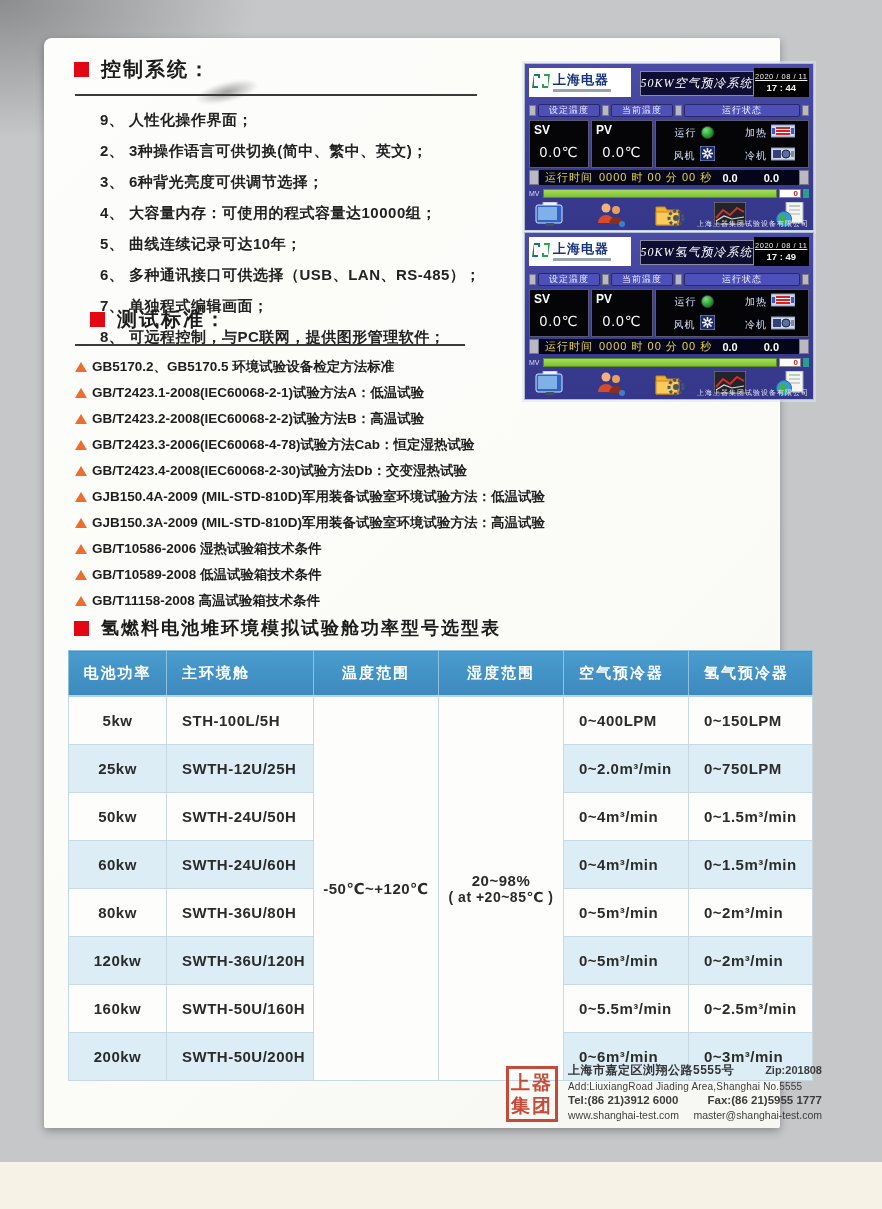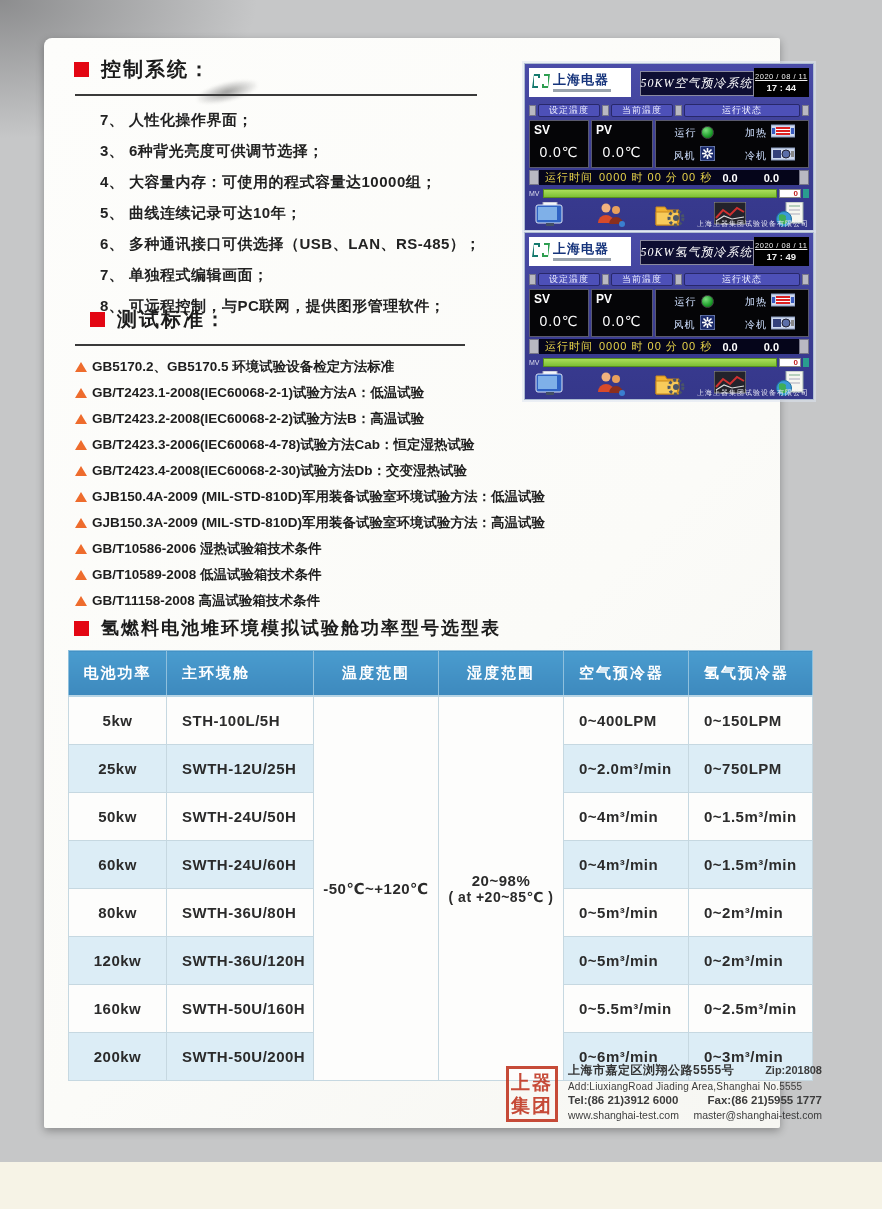--- a/index.html
+++ b/index.html
@@ -121,21 +121,22 @@
 <div class="page">
   <div class="smudge"></div>
 
   <div class="sec-head" style="left:30px;top:18px;">
     <span class="red-sq"></span>
     <span class="sec-title">控制系统：</span>
   </div>
   <div class="rule" style="left:31px;top:56px;width:402px;"></div>
 
   <div class="ctl-list">
-    <div class="ctl-item">7、 人性化操作界面；</div>
+    <div class="ctl-item">9、 人性化操作界面；</div>
+    <div class="ctl-item">2、 3种操作语言可供切换(简中、繁中、英文)；</div>
     <div class="ctl-item">3、 6种背光亮度可供调节选择；</div>
     <div class="ctl-item">4、 大容量内存：可使用的程式容量达10000组；</div>
     <div class="ctl-item">5、 曲线连续记录可达10年；</div>
     <div class="ctl-item">6、 多种通讯接口可供选择（USB、LAN、RS-485）；</div>
     <div class="ctl-item">7、 单独程式编辑画面；</div>
     <div class="ctl-item">8、 可远程控制，与PC联网，提供图形管理软件；</div>
   </div>
 
   <div class="hmi" style="top:25px;">
     <div class="hmi-head">

